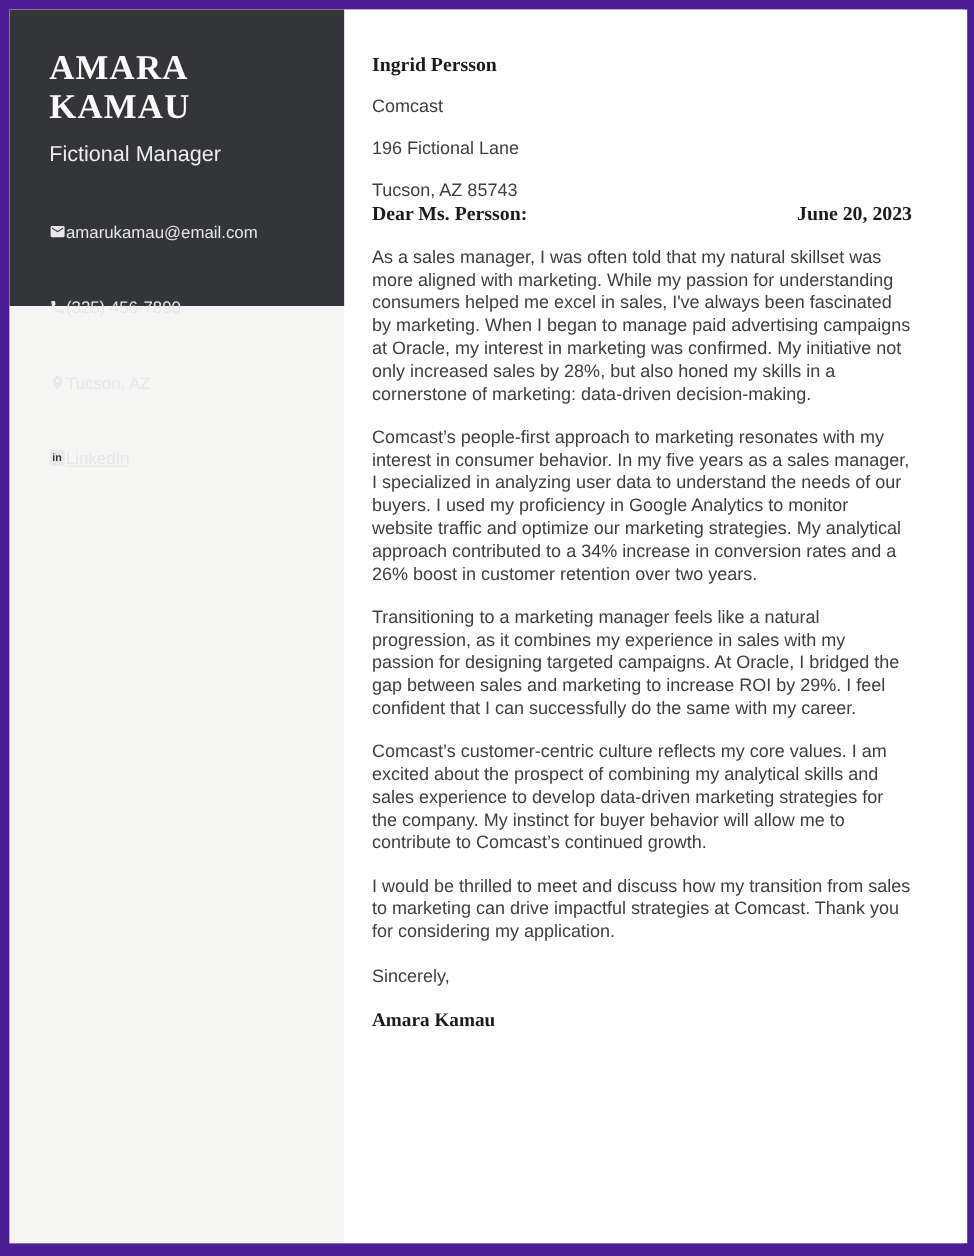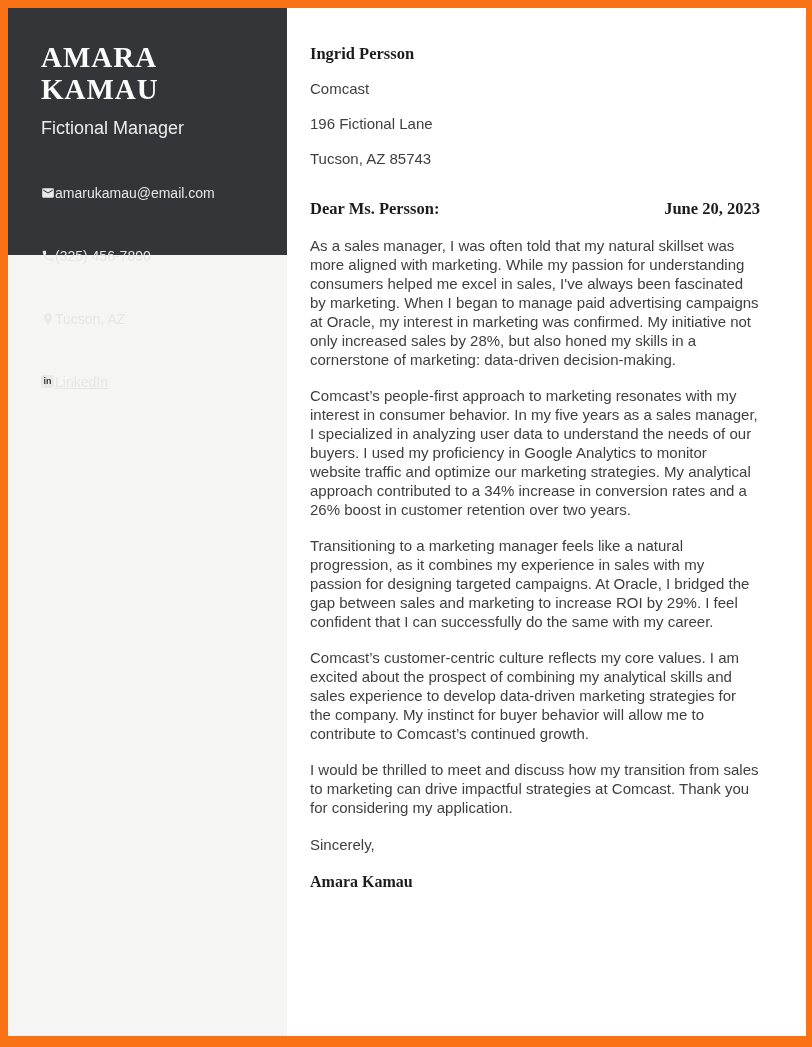--- a/index.html
+++ b/index.html
@@ -2,21 +2,21 @@
 <html><head>
 <meta charset="utf-8">
 <style>
   * { margin: 0; padding: 0; box-sizing: border-box; }
   html, body { background: #000; }
   body { width: 812px; height: 1047px; font-family: "Liberation Sans", sans-serif; }
 
   .page-frame {
     position: relative;
     width: 812px; height: 1047px;
-    background: #f97316;
+    background: #4c1d95;
   }
   .sheet {
     position: absolute;
     left: 8px; top: 8px; right: 9px; bottom: 11px;
     background: #ffffff;
     display: flex;
   }
 
   
   .sidebar {
@@ -93,21 +93,20 @@
     color: #1c1c1c;
     line-height: 19px;
   }
   .recipient-line {
     font-size: 15px;
     line-height: 19px;
     color: #3f3f3f;
     margin-top: 16px;
   }
   .salutation-row {
-    margin-top: 31px;
     display: flex;
     justify-content: space-between;
     align-items: baseline;
   }
   .salutation, .letter-date {
     font-family: "Liberation Serif", serif;
     font-weight: 700;
     font-size: 16.5px;
     color: #1c1c1c;
   }

